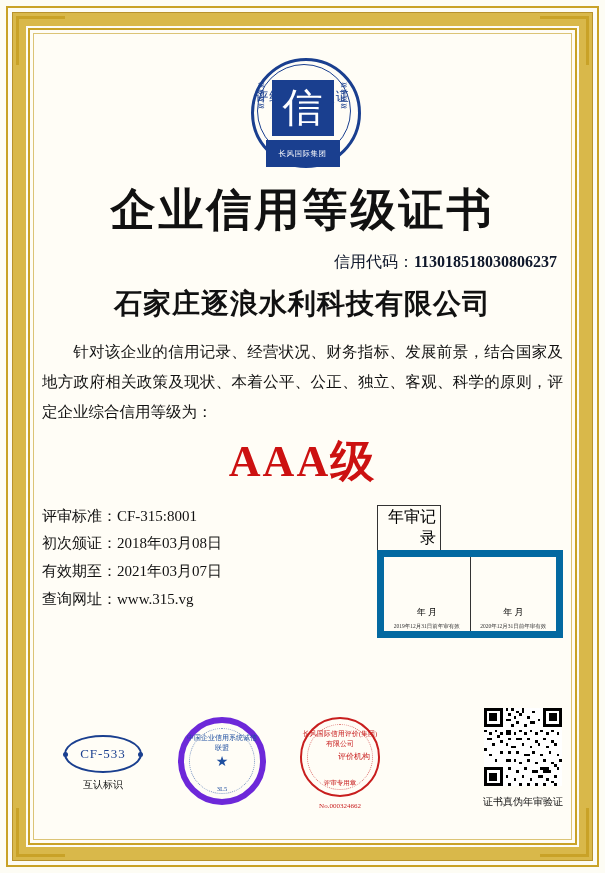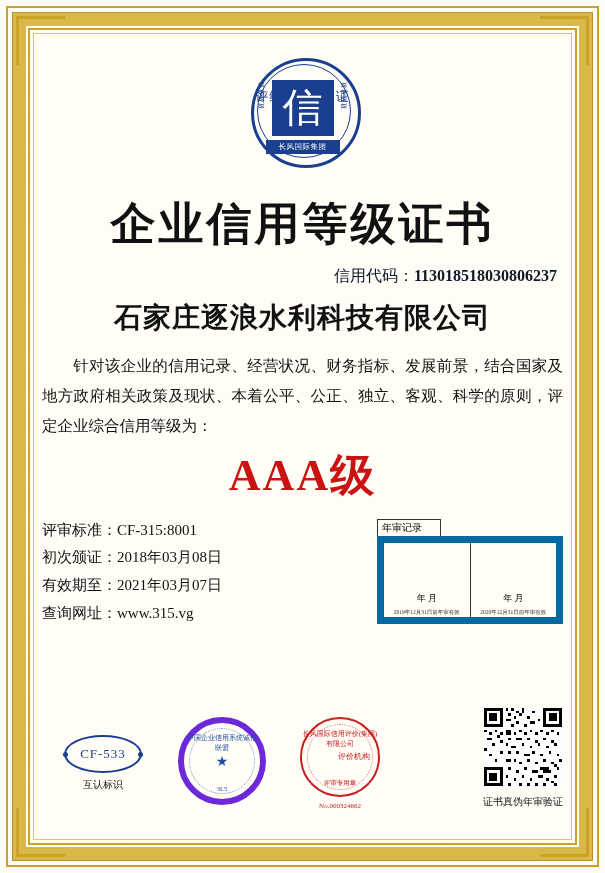--- a/index.html
+++ b/index.html
@@ -27,47 +27,47 @@
   .emblem{width:130px;height:118px;margin:18px auto 0;position:relative;}
   .emblem .ring{position:absolute;left:13px;top:0;width:104px;height:104px;border-radius:50%;
       border:3px solid #1a3f8f;}
   .emblem .ring2{position:absolute;left:19px;top:6px;width:92px;height:92px;border-radius:50%;
       border:1px solid #1a3f8f;}
   .emblem .bluebox{position:absolute;left:34px;top:22px;width:62px;height:56px;background:#1a3f8f;
       display:flex;align-items:center;justify-content:center;}
   .emblem .bluebox span{color:#fff;font-size:40px;font-family:"Liberation Serif",serif;line-height:1;}
   .emblem .arc-top{position:absolute;left:0;top:-2px;width:130px;text-align:center;
       font-size:13px;color:#1a3f8f;letter-spacing:1px;font-family:"Liberation Sans",sans-serif;margin-top:32px;}
-  .emblem .ribbon{position:absolute;left:28px;top:82px;width:74px;height:14px;background:#1a3f8f;
+  .emblem .ribbon{position:absolute;left:28px;top:82px;width:74px;height:27px;background:#1a3f8f;
       display:flex;align-items:center;justify-content:center;}
   .emblem .ribbon span{color:#fff;font-size:7.5px;letter-spacing:.5px;font-family:"Liberation Sans",sans-serif;}
   .emblem .laurel{position:absolute;top:24px;font-size:9px;color:#1a3f8f;line-height:7px;}
   .emblem .laurel.l{left:20px;} .emblem .laurel.r{right:20px;}
 
   
   .title{text-align:center;font-size:45px;font-weight:bold;color:#111;letter-spacing:3px;
-     margin-top:18px;font-family:"Liberation Serif",serif;}
+     margin-top:4px;font-family:"Liberation Serif",serif;}
   .code-line{text-align:right;font-size:16px;margin-top:12px;color:#0f172a;padding-right:6px;}
   .code-line b{font-family:"Liberation Serif",serif;}
   .company{text-align:center;font-size:28px;font-weight:bold;color:#111;margin-top:12px;letter-spacing:1px;}
 
   .para{font-size:15.5px;color:#111;line-height:1.95;margin-top:14px;text-align:justify;}
   .para .indent{display:inline-block;width:2em;}
 
   .grade{text-align:center;font-size:44px;font-weight:bold;color:#cc1111;margin-top:4px;letter-spacing:2px;}
 
   
   .info-row{position:relative;margin-top:12px;}
   .info{font-size:15px;line-height:1.85;color:#111;}
   .info div{white-space:nowrap;}
 
   
   .review{position:absolute;right:0;top:2px;width:186px;}
-  .review .rv-title{font-size:10px;border:1px solid #333;border-bottom:none;padding:1px 4px;width:54px;
-      text-align:left;}
+  .review .rv-title{font-size:16px;border:1px solid #333;border-bottom:none;padding:1px 4px;width:54px;
+      text-align:right;}
   .review .rv-body{border:7px solid #0369a1;height:74px;display:flex;}
   .review .rv-cell{flex:1;position:relative;}
   .review .rv-cell+.rv-cell{border-left:1px solid #333;}
   .review .rv-ym{position:absolute;bottom:12px;width:100%;text-align:center;font-size:9px;}
   .review .rv-note{position:absolute;bottom:1px;width:100%;text-align:center;font-size:5.5px;color:#333;}
 
   
   .seals{position:absolute;left:0;right:0;bottom:6px;height:120px;}
   .seal{position:absolute;text-align:center;}
   .oval{width:74px;height:34px;border:2px solid #1a3f8f;border-radius:50%;

